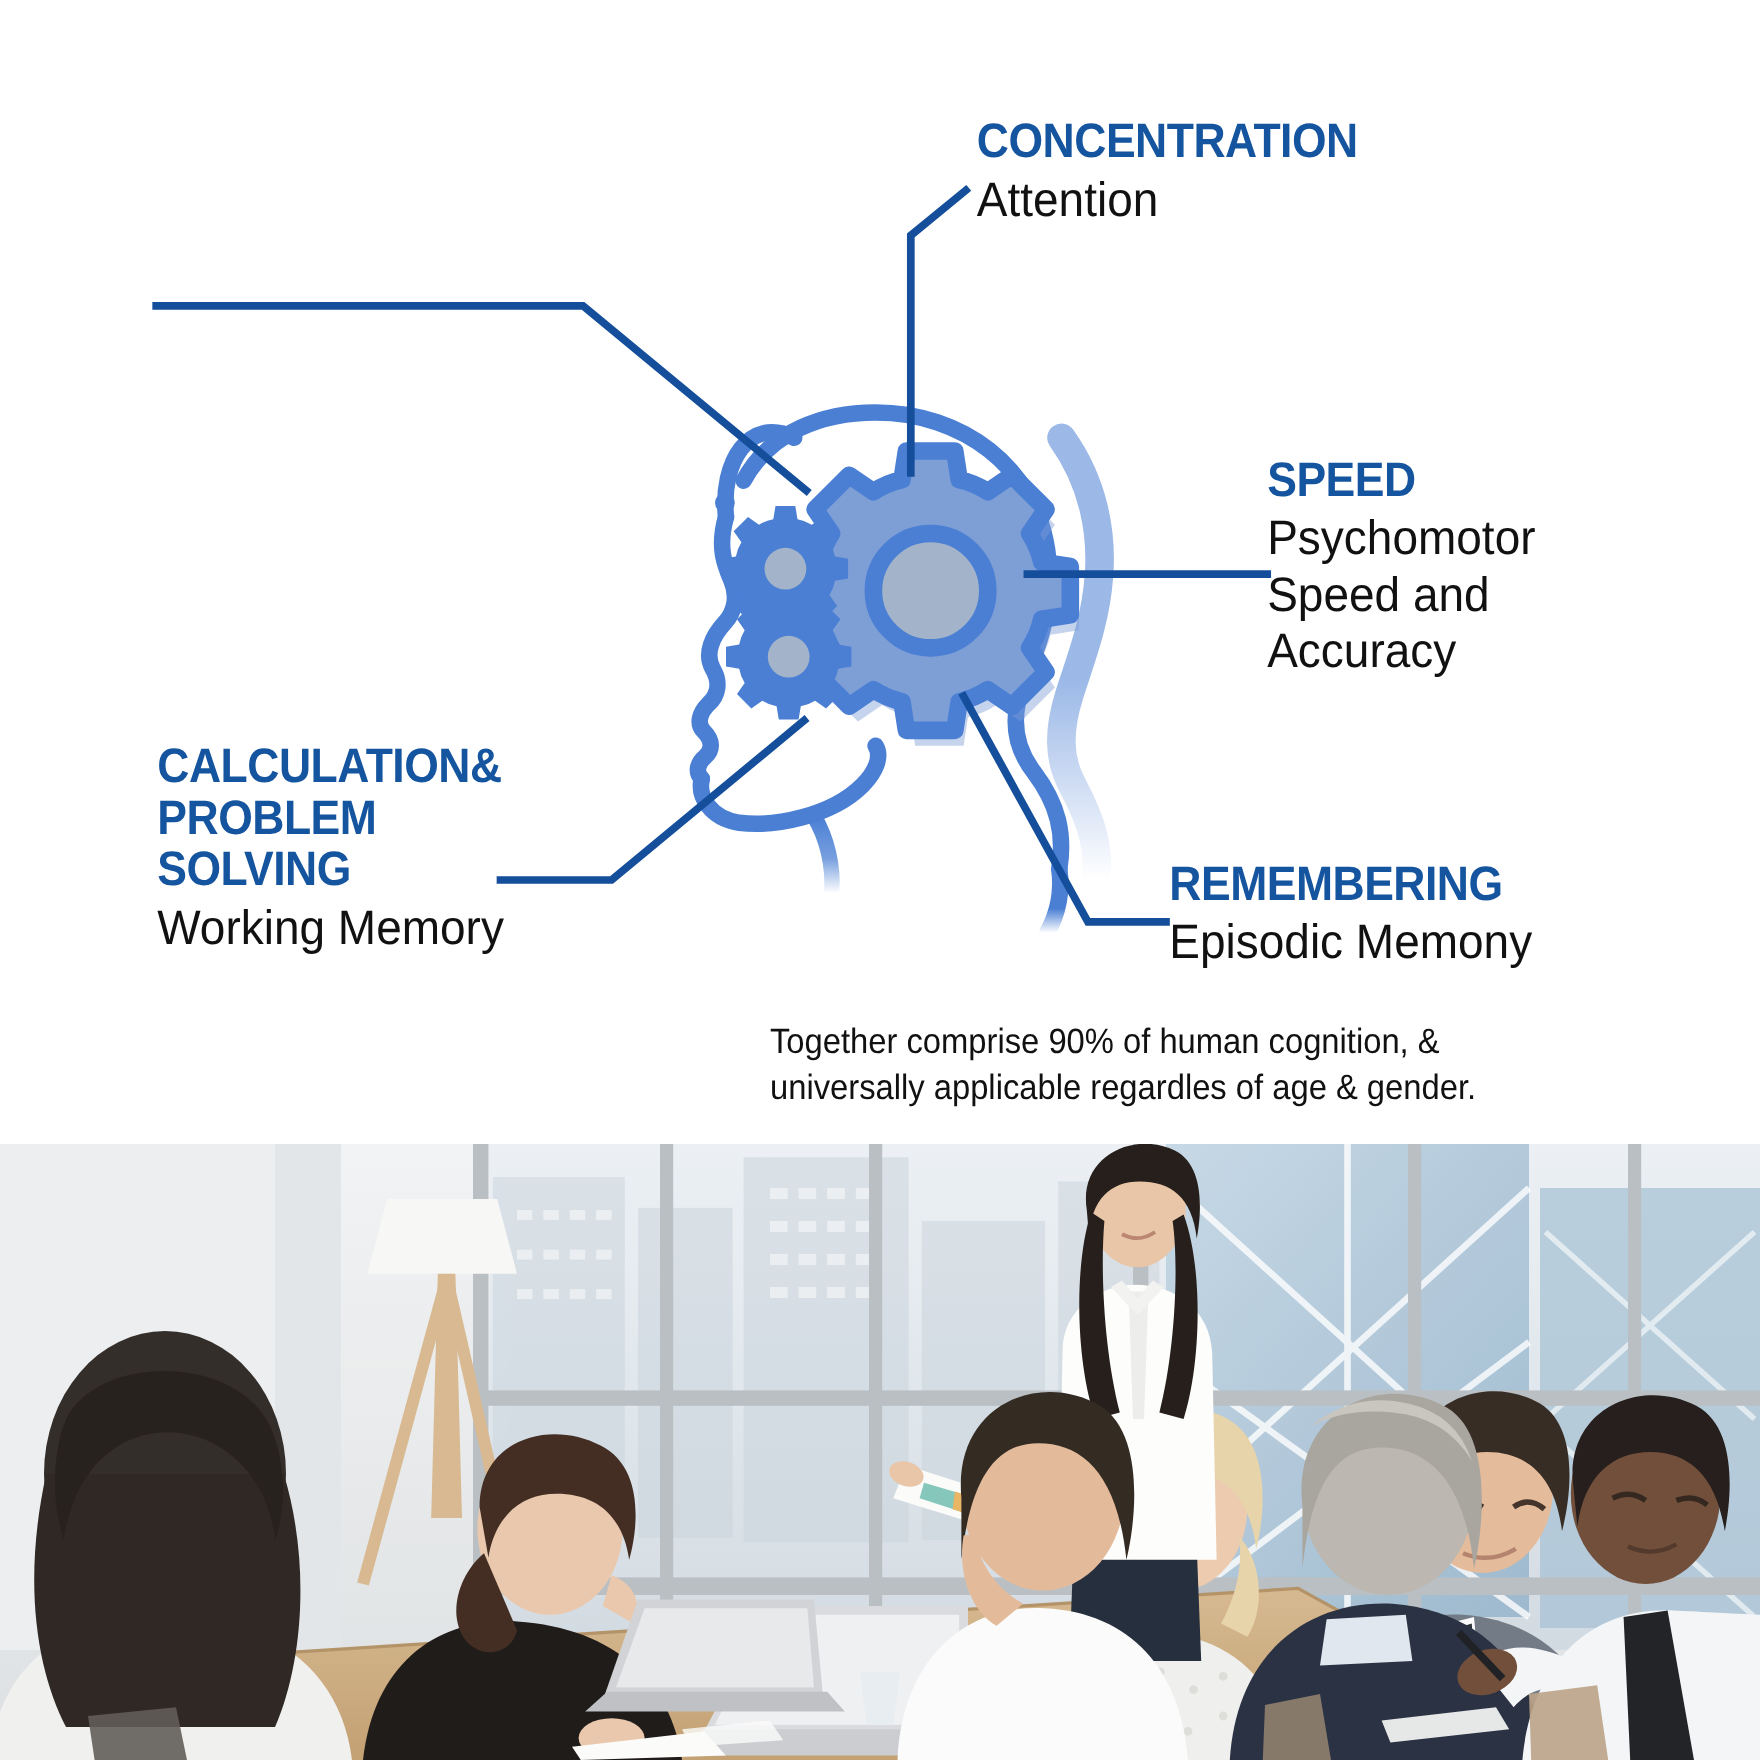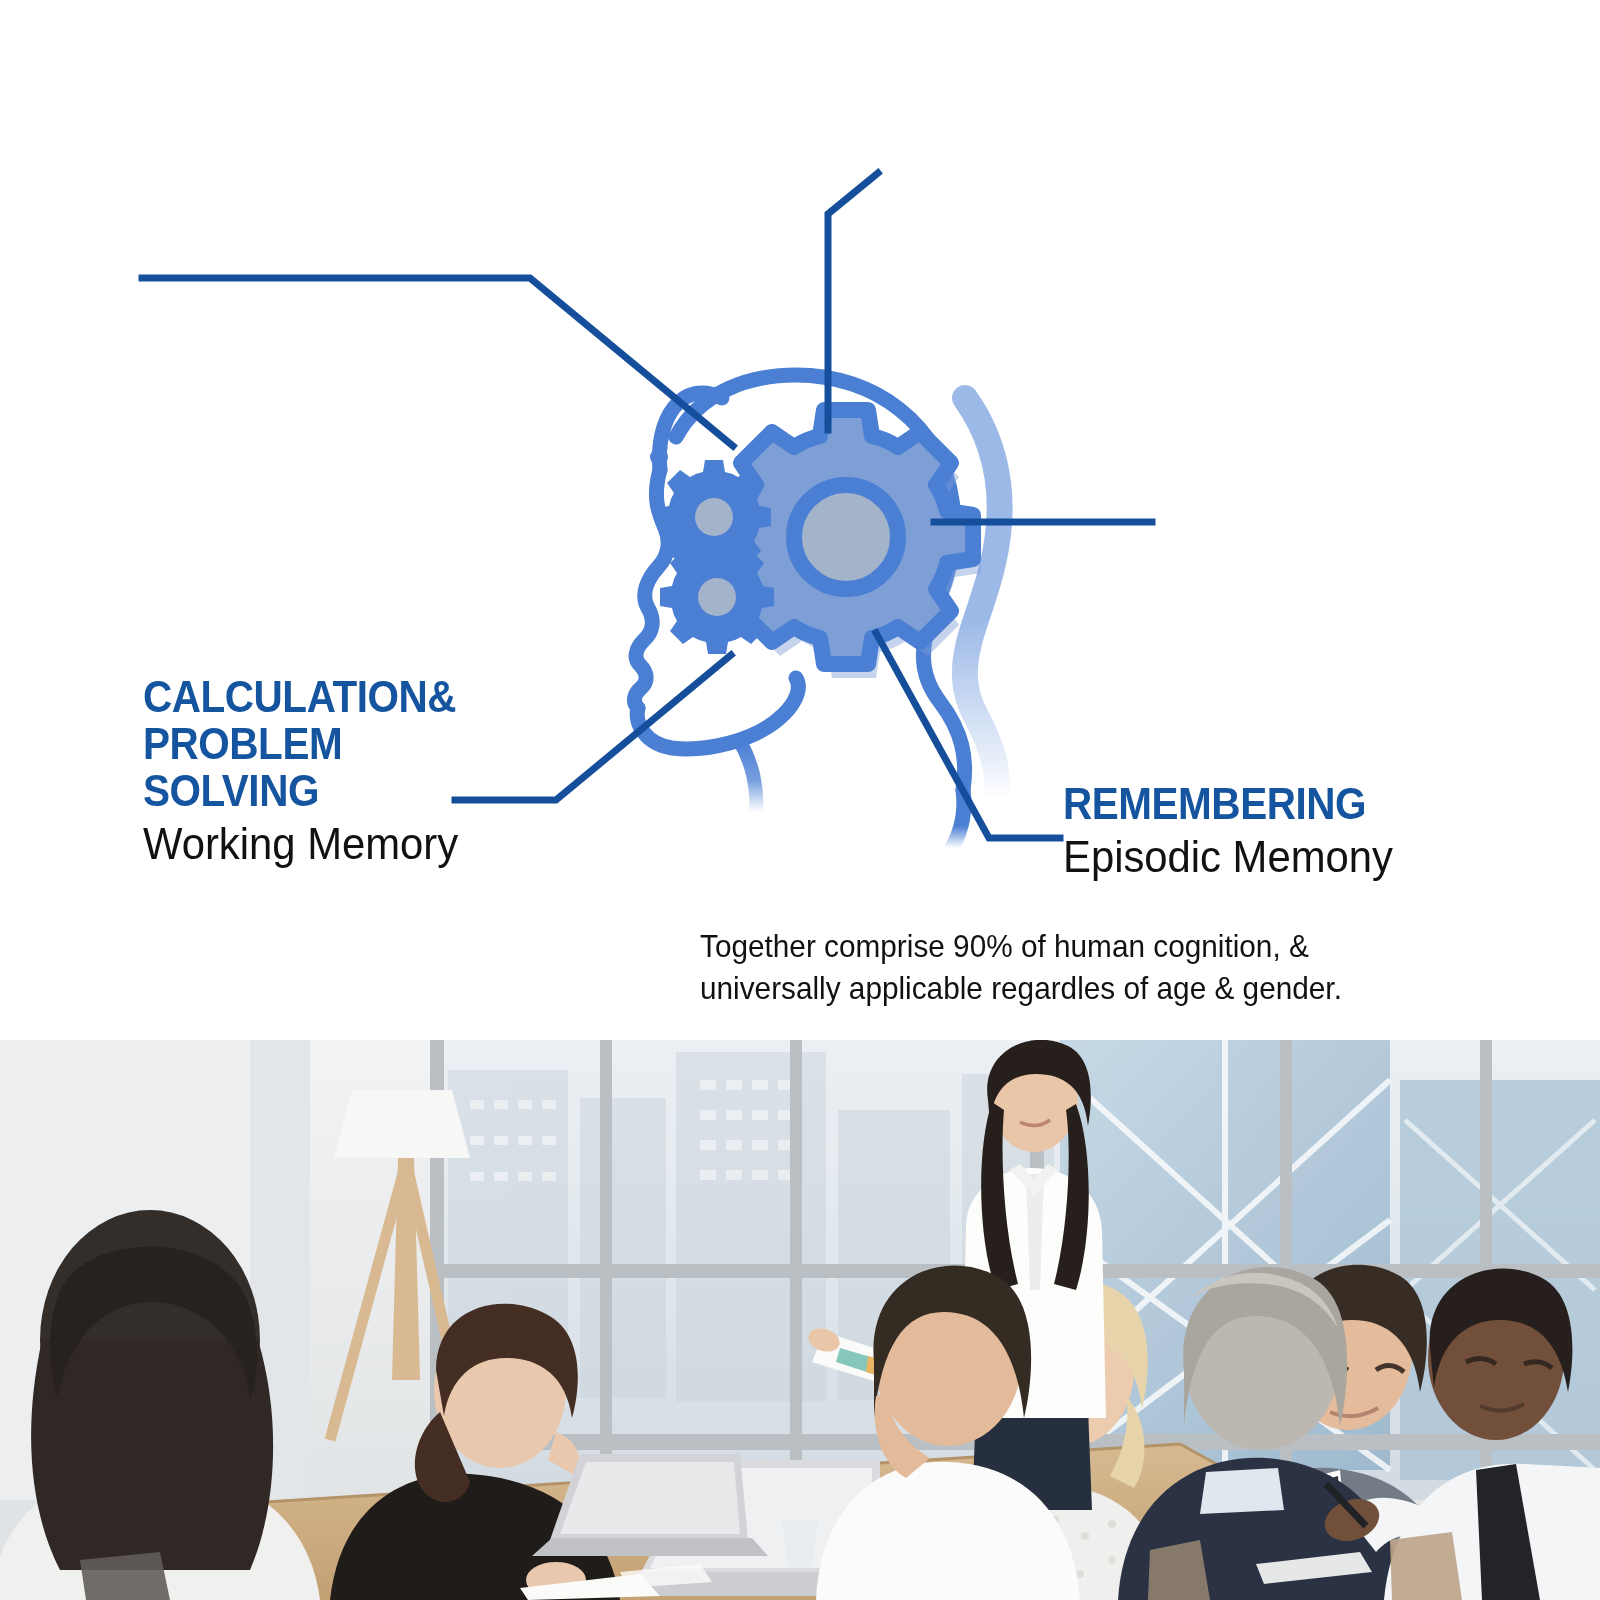--- a/index.html
+++ b/index.html
@@ -181,21 +181,31 @@
 
         <path d="M1152,522 L934,522"></path>
 
         <path d="M455,800 L556,800 L731,655"></path>
 
         <path d="M876,633 L989,838 L1060,838"></path>
       </g>
     </svg>
 
 
-
+    <div class="callout" style="left:888px;top:105px;">
+      <div class="ttl">CONCENTRATION</div>
+      <div class="sub" style="margin-top:4px;">Attention</div>
+    </div>
+
+    <div class="callout right" style="left:1152px;top:413px;">
+      <div class="ttl">SPEED</div>
+      <div class="sub" style="margin-top:4px;">Psychomotor
+Speed and
+Accuracy</div>
+    </div>
 
     <div class="callout right" style="left:1063px;top:780px;">
       <div class="ttl">REMEMBERING</div>
       <div class="sub" style="margin-top:4px;">Episodic Memony</div>
     </div>
 
     <div class="callout" style="left:143px;top:673px;">
       <div class="ttl">CALCULATION&amp;
 PROBLEM
 SOLVING</div>

